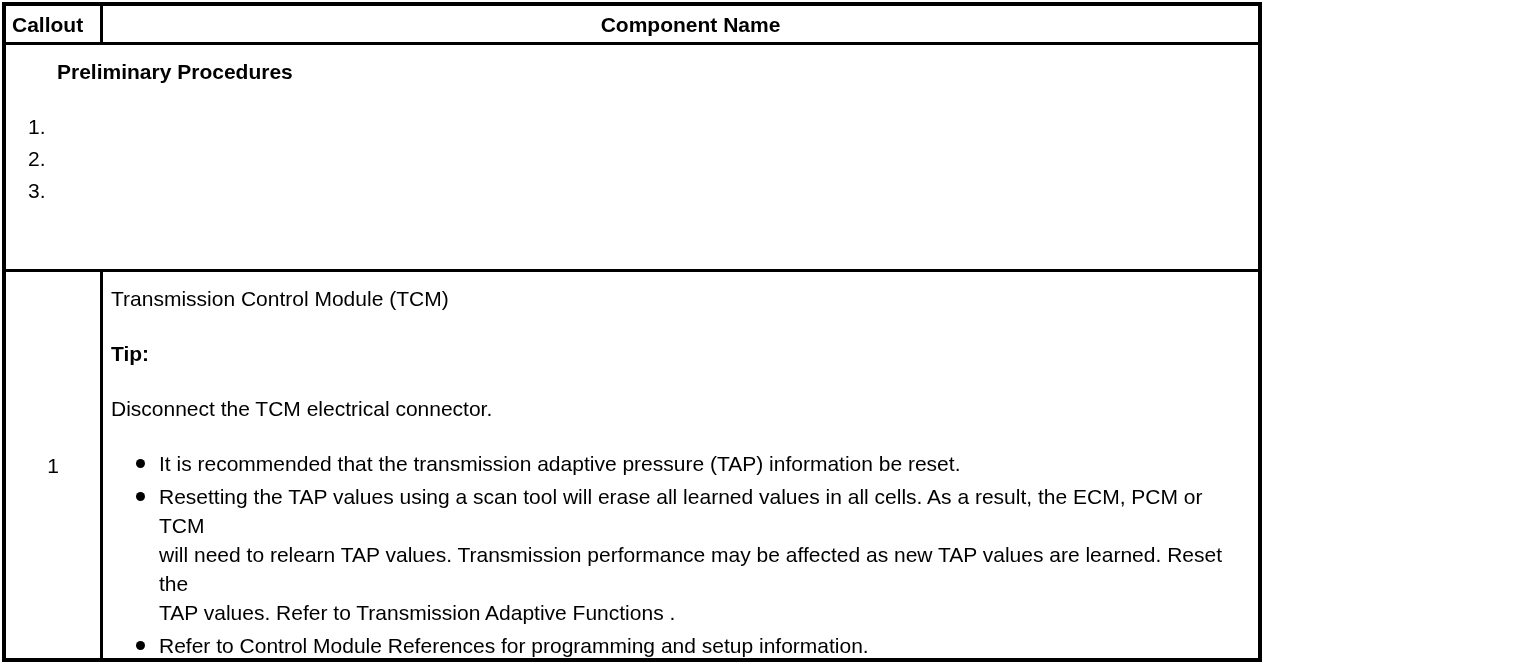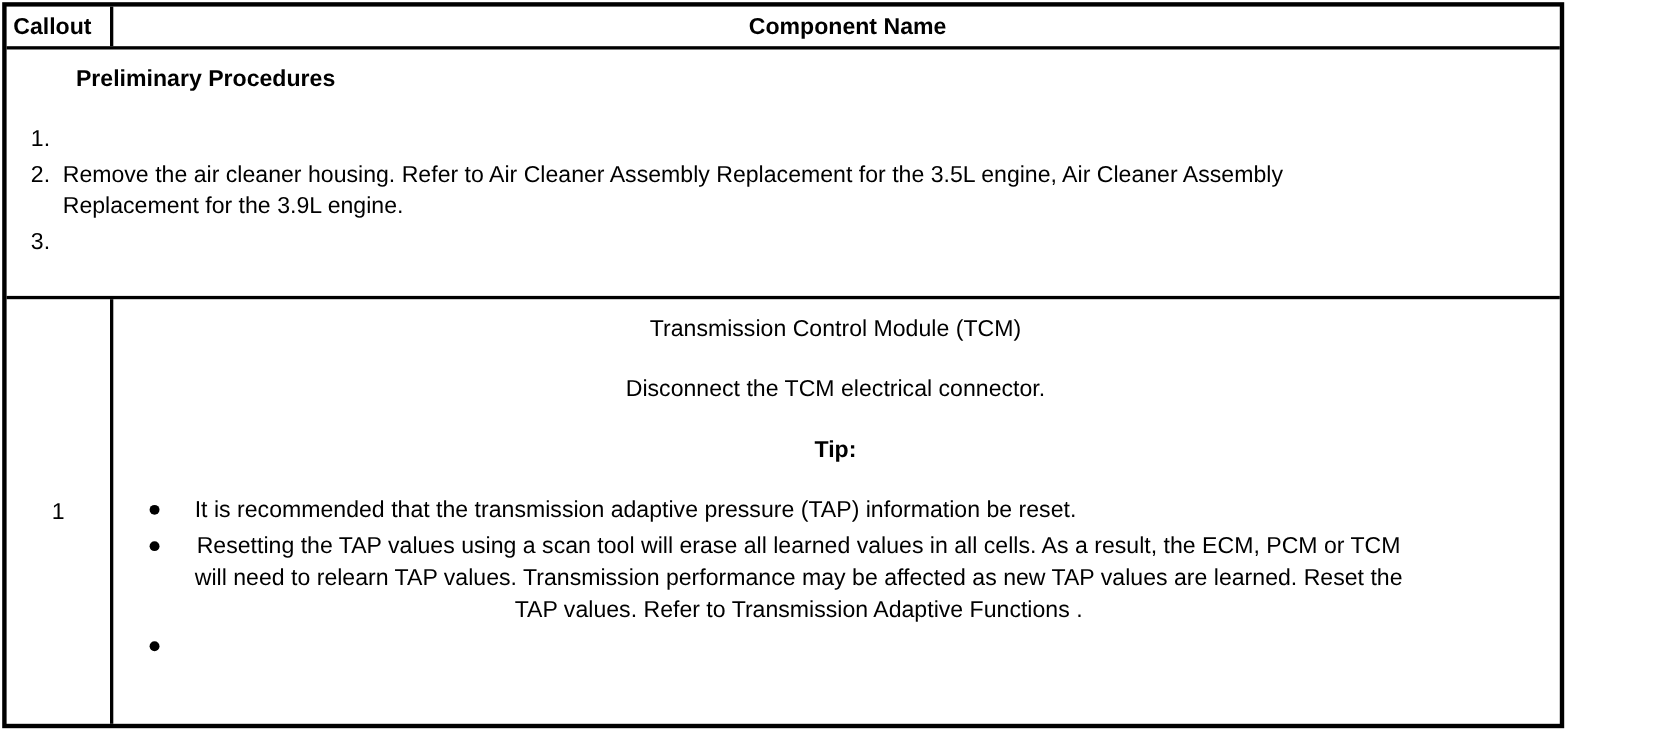--- a/index.html
+++ b/index.html
@@ -5,21 +5,21 @@
   * { margin: 0; padding: 0; box-sizing: border-box; }
   html, body {
     width: 1520px; height: 666px;
     background: #ffffff;
     font-family: "Liberation Sans", sans-serif;
     color: #000000;
   }
   .table-wrap {
     position: absolute;
     left: 2px; top: 2px;
-    width: 1420px; height: 660px;
+    width: 1260px; height: 660px;
     border: 4px solid #000000;
     display: flex;
     flex-direction: column;
     background: #ffffff;
     font-size: 21px;
     line-height: 29px;
   }
   
   .header-row {
     display: flex;
@@ -45,21 +45,21 @@
   
   .prelim-row {
     flex: 0 0 auto;
     height: 227px;
     border-bottom: 3px solid #000000;
     padding: 12px 10px 0 22px;
     overflow: hidden;
   }
   .prelim-title {
     font-weight: bold;
-    margin-left: 41px;
+    margin-left: 29px;
     margin-bottom: 26px;
   }
   .step {
     display: flex;
     margin-bottom: 3px;
   }
   .step-num {
     flex: 0 0 29px;
   }
   .step-text, .tip-text {
@@ -73,28 +73,26 @@
   }
   .callout-value-cell {
     display: flex;
     align-items: center;
     justify-content: center;
   }
   .content-cell {
     flex: 1 1 auto;
     padding: 12px 10px 0 8px;
     overflow: hidden;
-    text-align: center;
   }
   .para { margin-bottom: 26px; }
   .bold { font-weight: bold; }
   .tip-item {
     display: flex;
     margin-bottom: 4px;
-    gap: 18px;
   }
   .dot {
     flex: 0 0 9px;
     width: 9px; height: 9px;
     border-radius: 50%;
     background: #000000;
     margin: 10px 0 0 25px;
   }
   .tip-body {
     margin-left: 14px;
@@ -111,50 +109,49 @@
   </div>
 
   <div class="prelim-row">
     <div class="prelim-title">Preliminary Procedures</div>
 
     <div class="step">
       <span class="step-num">1.</span>
     </div>
     <div class="step">
       <span class="step-num">2.</span>
-      <span class="step-text">Remove the air cleaner housing. Refer to Air Cleaner Assembly Replacement for the 3.5L engine, Air Cleaner Assembly
-Replacement for the 3.9L engine.</span>
     </div>
     <div class="step">
       <span class="step-num">3.</span>
     </div>
   </div>
 
   <div class="body-row">
     <div class="callout-col callout-value-cell">1</div>
 
     <div class="content-cell">
       <div class="para">Transmission Control Module (TCM)</div>
 
 
+      <div class="para bold">Tip:</div>
+
       <div class="para">Disconnect the TCM electrical connector.</div>
-
-      <div class="para bold">Tip:</div>
 
       <div>
         <div class="tip-item">
           <span class="dot"></span>
           <span class="tip-text tip-body">It is recommended that the transmission adaptive pressure (TAP) information be reset.</span>
         </div>
         <div class="tip-item">
           <span class="dot"></span>
           <span class="tip-text tip-body">Resetting the TAP values using a scan tool will erase all learned values in all cells. As a result, the ECM, PCM or TCM
 will need to relearn TAP values. Transmission performance may be affected as new TAP values are learned. Reset the
 TAP values. Refer to Transmission Adaptive Functions .</span>
         </div>
         <div class="tip-item">
           <span class="dot"></span>
+          <span class="tip-text tip-body">Refer to Control Module References for programming and setup information.</span>
         </div>
       </div>
     </div>
   </div>
 
 </div>
 
 </body></html>

